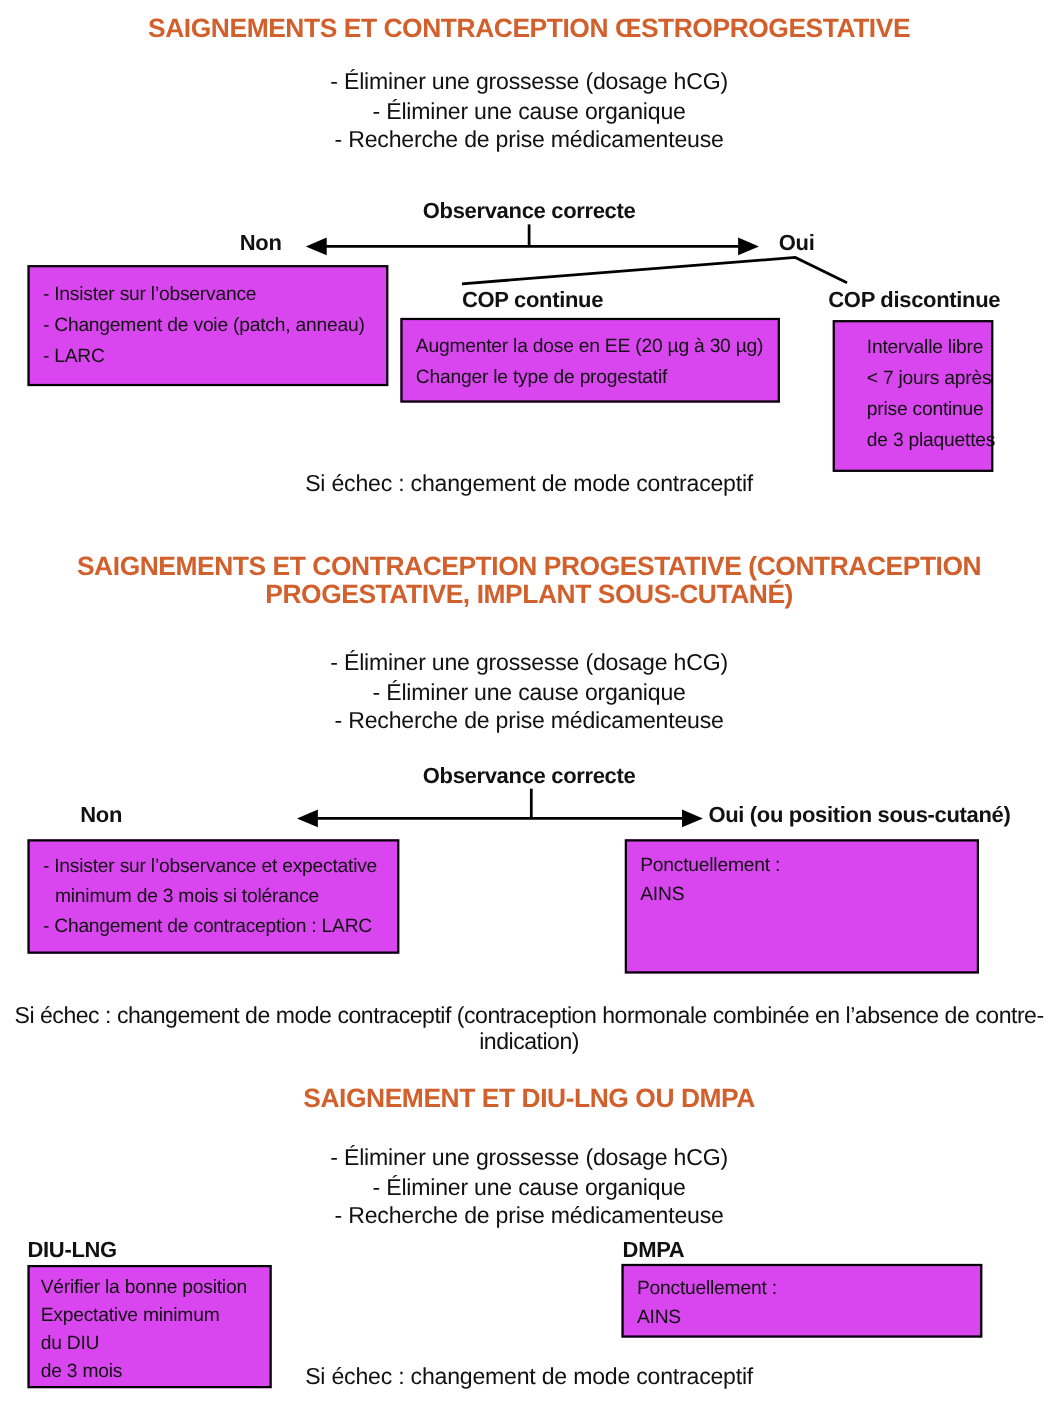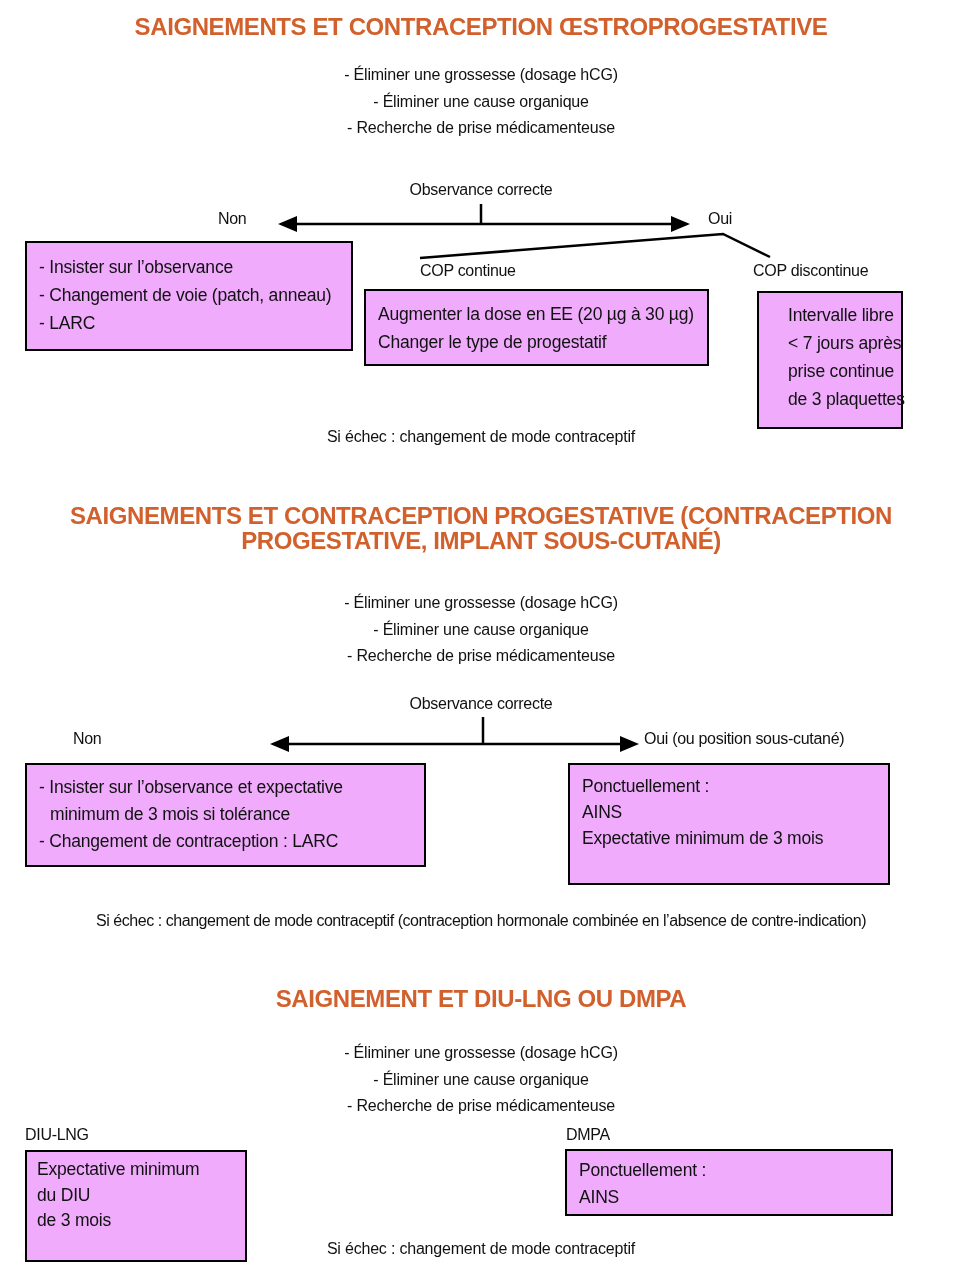--- a/index.html
+++ b/index.html
@@ -8,26 +8,26 @@
     width:962px; height:1280px; position:relative; background:#ffffff;
     font-family:"Liberation Sans", sans-serif; color:var(--ink);
     overflow:hidden;
   }
   .abs { position:absolute; }
   .center { left:0; width:962px; text-align:center; }
   .title {
     color:var(--accent); font-weight:bold; font-size:24px;
     letter-spacing:-0.4px; line-height:25px; text-align:center;
   }
-  .body-text { font-size:16px; letter-spacing:-0.2px; }
+  .body-text { font-size:21px; letter-spacing:-0.2px; }
   .bullets { line-height:26.5px; text-align:center; }
-  .bold-label { font-weight:normal; font-size:16px; letter-spacing:-0.3px; white-space:nowrap; }
+  .bold-label { font-weight:bold; font-size:20px; letter-spacing:-0.3px; white-space:nowrap; }
   .box {
     position:absolute; border:2px solid #000; box-sizing:border-box;
-    font-size:17.5px; letter-spacing:-0.2px; background:#f0abfc;
+    font-size:17.5px; letter-spacing:-0.2px; background:#d946ef;
   }
   .box-thick { border-width:2.5px; }
   .box .ln { white-space:nowrap; }
   .indent { padding-left:11px; }
   svg.flow { position:absolute; left:0; top:0; width:962px; height:1280px; }
   svg.flow line, svg.flow polyline { stroke:#000; stroke-width:2.5; fill:none; }
   svg.flow polygon { fill:#000; stroke:none; }
 </style>
 </head>
 <body>
@@ -89,44 +89,44 @@
   <div>- Éliminer une grossesse (dosage hCG)</div>
   <div>- Éliminer une cause organique</div>
   <div>- Recherche de prise médicamenteuse</div>
 </div>
 
 <div class="abs center bold-label" style="top:695px;">Observance correcte</div>
 
 <div class="abs bold-label" style="left:73px; top:730px;">Non</div>
 <div class="abs bold-label" style="left:644px; top:730px;">Oui (ou position sous-cutané)</div>
 
-<div class="box box-thick" style="left:25px; top:763px; width:401px; height:104px; padding:9px 12px; line-height:27px;">
+<div class="box box-thick" style="left:25px; top:763px; width:338px; height:104px; padding:9px 12px; line-height:27px;">
   <div class="ln">- Insister sur l’observance et expectative</div>
   <div class="ln indent">minimum de 3 mois si tolérance</div>
   <div class="ln">- Changement de contraception : LARC</div>
 </div>
 
 <div class="box" style="left:568px; top:763px; width:322px; height:122px; padding:8px 12px; line-height:26px;">
   <div class="ln">Ponctuellement :</div>
   <div class="ln">AINS</div>
-  <div class="ln">Expectative minimum de 3 mois</div>
 </div>
 
 <div class="abs center body-text" style="top:912px; letter-spacing:-0.45px;">Si échec : changement de mode contraceptif (contraception hormonale combinée en l’absence de contre-indication)</div>
 
 <div class="abs center title" style="top:986px;">SAIGNEMENT ET DIU-LNG OU DMPA</div>
 
 <div class="abs center body-text bullets" style="top:1040px;">
   <div>- Éliminer une grossesse (dosage hCG)</div>
   <div>- Éliminer une cause organique</div>
   <div>- Recherche de prise médicamenteuse</div>
 </div>
 
 <div class="abs bold-label" style="left:25px; top:1126px;">DIU-LNG</div>
 <div class="box" style="left:25px; top:1150px; width:222px; height:112px; padding:5px 10px; line-height:25.5px;">
+  <div class="ln">Vérifier la bonne position</div>
   <div class="ln">Expectative minimum</div>
   <div class="ln">du DIU</div>
   <div class="ln">de 3 mois</div>
 </div>
 
 <div class="abs bold-label" style="left:566px; top:1126px;">DMPA</div>
 <div class="box" style="left:565px; top:1149px; width:328px; height:67px; padding:6px 12px; line-height:27px;">
   <div class="ln">Ponctuellement :</div>
   <div class="ln">AINS</div>
 </div>

